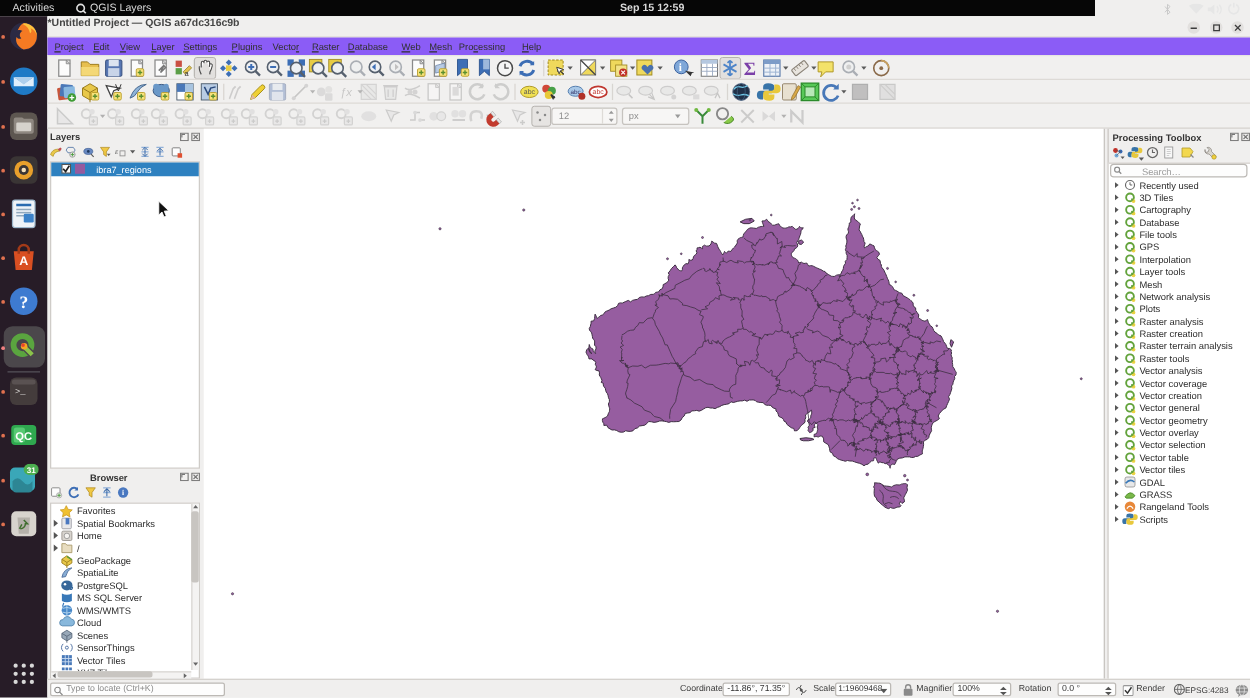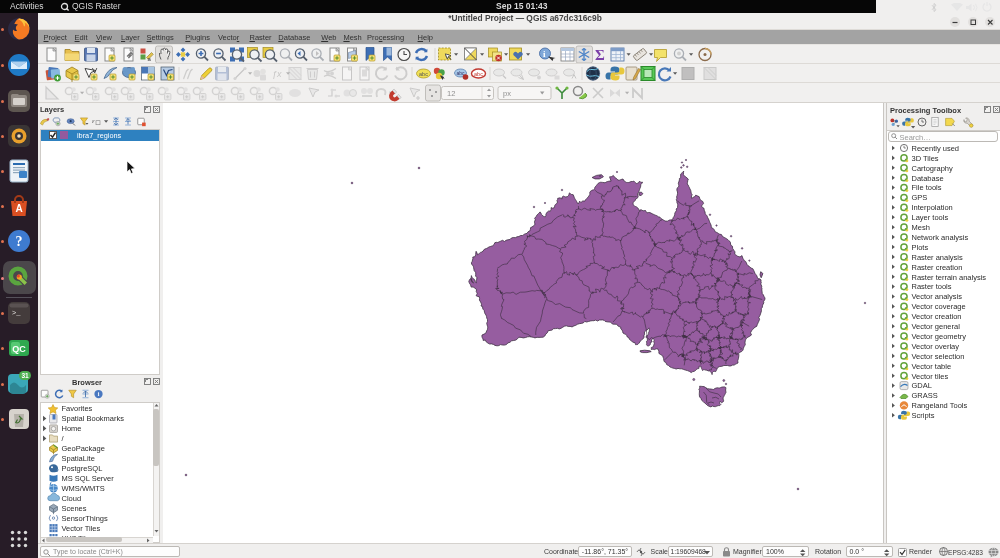--- a/index.html
+++ b/index.html
@@ -9,44 +9,44 @@
 
 #topbar { left:0; top:0; width:876px; height:13px; background:#060606; color:#d8d8d8; font-size:8.5px; }
 #topbar .t { position:absolute; top:1px; line-height:11px; }
 
 #dock { left:0; top:13px; width:38px; height:545px; background:#271c27; }
 .dicon { position:absolute; left:7px; width:24px; height:24px; }
 .ddot { position:absolute; left:1px; width:3px; height:3px; border-radius:50%; background:#e0714f; }
 
 #win { left:38px; top:13px; width:962px; height:545px; background:#f0efee; }
 #titlebar { left:0; top:0; width:962px; height:17px; background:#f0efee; border-bottom:1px solid #dedbd7; }
-#titlebar .title { position:absolute; top:0; width:100%; text-align:center; font-size:8.4px; font-weight:bold; color:#454545;padding-left:12px; }
+#titlebar .title { position:absolute; top:0; width:100%; font-size:8.4px; font-weight:bold; color:#454545; }
 .wbtn { position:absolute; top:3.5px; width:10px; height:10px; border-radius:50%; background:#e2e0de; color:#3c3c3c; font-size:8px; line-height:9px; text-align:center; }
-#menubar { left:0; top:17px; width:962px; height:14px; background:#a3a3a3; font-size:7.5px; color:#313131; }
+#menubar { left:0; top:17px; width:962px; height:14px; background:#8b5cf6; font-size:7.5px; color:#313131; }
 #menubar span { position:absolute; top:3px; }
 #menubar u { text-decoration:underline; }
 .tbrow { left:0; width:962px; background:#f1f0ef; }
 #tb1 { top:31px; height:19px; border-top:1px solid #e7e5e2; }
 #tb2 { top:50px; height:19px; border-top:1px solid #dddad6; }
 #tb3 { top:69px; height:21px; border-top:1px solid #dddad6; border-bottom:1px solid #d5d2ce; }
 .ptitle { position:absolute; font-size:7.5px; font-weight:bold; color:#333; }
 .white { position:absolute; background:#ffffff; border:1px solid #c7c4c0; }
 
 #status { left:0; top:530px; width:962px; height:15px; background:#f0efee; border-top:1px solid #d5d2ce; font-size:7px; color:#3a3a3a; }
 #status .lbl { position:absolute; top:4px; }
 .sbox { position:absolute; top:2px; height:11px; background:#fdfdfd; border:1px solid #bcb9b5; border-radius:2px; font-size:7px; color:#333; }
 </style>
 </head>
 <body>
 <div id="stage">
 
   <div id="topbar" class="abs">
     <div class="t" style="left:10px;">Activities</div>
-    <div class="t" style="left:72px;">QGIS Raster</div>
-    <div class="t" style="left:496px;font-weight:bold;">Sep 15  01:43</div>
+    <div class="t" style="left:72px;">QGIS Layers</div>
+    <div class="t" style="left:496px;font-weight:bold;">Sep 15  12:59</div>
     <svg class="abs" style="left:60px;top:2px;" width="10" height="10" viewBox="0 0 10 10">
         <circle cx="4.5" cy="4.5" r="3" fill="none" stroke="#ddd" stroke-width="1.3"></circle>
         <line x1="6.3" y1="6.3" x2="8.6" y2="8.6" stroke="#ddd" stroke-width="1.4"></line>
       </svg>
     <svg class="abs" style="left:931px;top:2.5px;" width="6" height="9" viewBox="0 0 6 9">
         <path d="M1,2.2 L5,6.8 L3,8.5 L3,0.5 L5,2.2 L1,6.8" stroke="#c9c9c9" stroke-width="0.8" fill="none"></path>
       </svg>
     <svg class="abs" style="left:951px;top:3px;" width="12" height="8" viewBox="0 0 12 8">
         <path d="M0,1.5 Q6,-2.5 12,1.5 L6,8 Z" fill="#e6e6e6"></path>
       </svg>
@@ -1220,21 +1220,21 @@
             <path d="M-5,-3 a3.5,3.5 0 0 0 4,4.5 l4,4 a1.5,1.5 0 0 0 2.5,-2.5 l-4,-4 a3.5,3.5 0 0 0 -4.5,-4 l2,2 -1,2.5 -2.5,0.5 Z" fill="#d8d4ce" stroke="#88847e" stroke-width="0.7"></path>
             <circle cx="4" cy="4.5" r="2.2" fill="#f0d040" stroke="#a8901e" stroke-width="0.6"></circle>
           </g>
       </svg>
       <div class="abs" style="left:0px;top:26.5px;width:113.5px;height:413.5px;background:#ffffff;border-top:1px solid #cfccc8;"></div>
       <div class="sbox" style="left:1px;top:28px;width:110px;height:10.5px;border-radius:3px;"></div>
       <svg class="abs" style="left:4px;top:30px;" width="7" height="7" viewBox="0 0 7 7">
           <circle cx="2.7" cy="2.7" r="2" fill="none" stroke="#888" stroke-width="0.9"></circle>
           <line x1="4.2" y1="4.2" x2="6" y2="6" stroke="#888" stroke-width="1"></line>
         </svg>
-      <div class="abs" style="left:13px;top:29.5px;font-size:7.5px;color:#9a9a9a;">Search…</div>
+      <div class="abs" style="left:27px;top:29.5px;font-size:7.5px;color:#9a9a9a;">Search…</div>
       <svg class="abs" style="left:0;top:40px;" width="113" height="283" viewBox="0 0 113 283">
         <defs>
           <g id="qi">
               <circle r="3.1" fill="none" stroke="#63a33c" stroke-width="1.5"></circle>
               <circle cx="2.8" cy="2.9" r="1.5" fill="#ecd243"></circle>
               <rect x="0.9" y="0.9" width="1.8" height="1.8" fill="#63a33c"></rect>
             </g>
           <path id="ar" d="M0,-2.3 L2.9,0 L0,2.3 Z" fill="#555"></path>
         </defs>
         <g font-size="7.5" fill="#2c2c2c" font-family="Liberation Sans">

